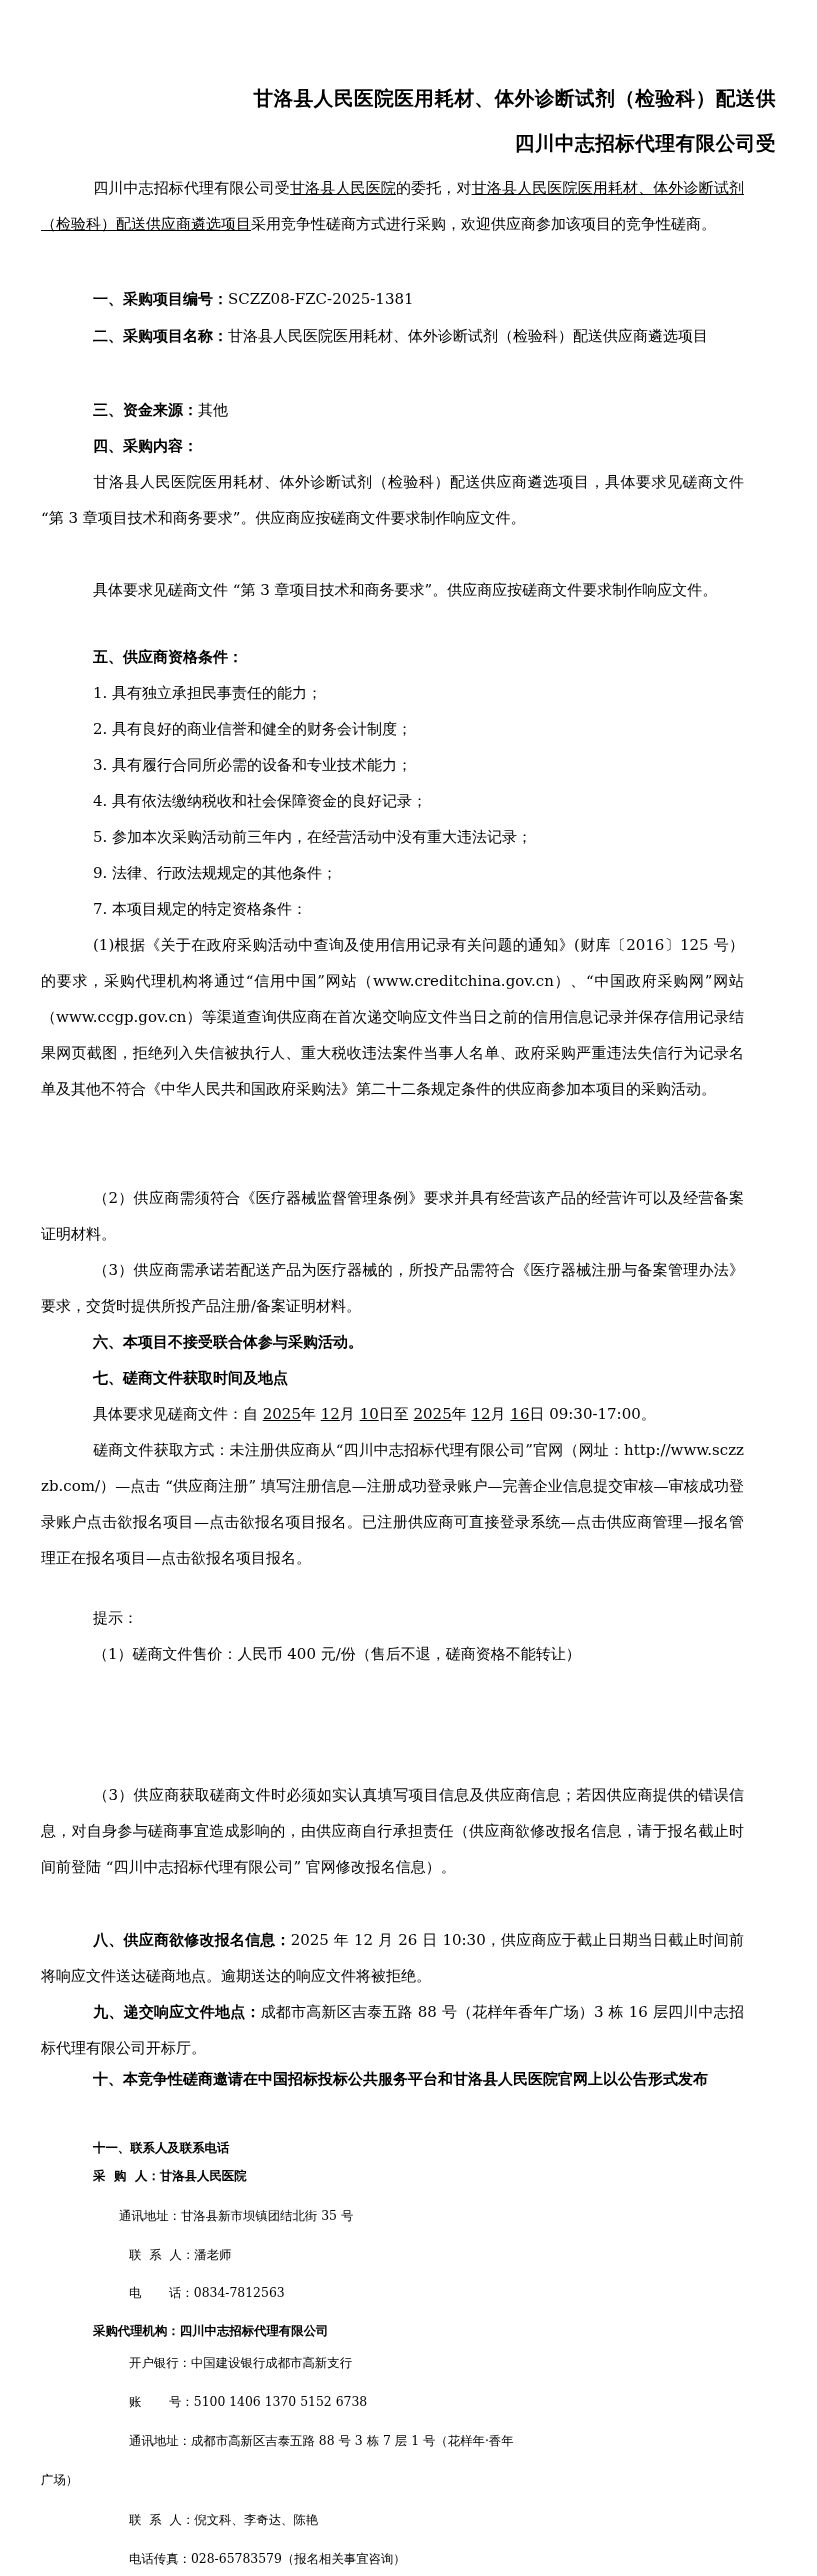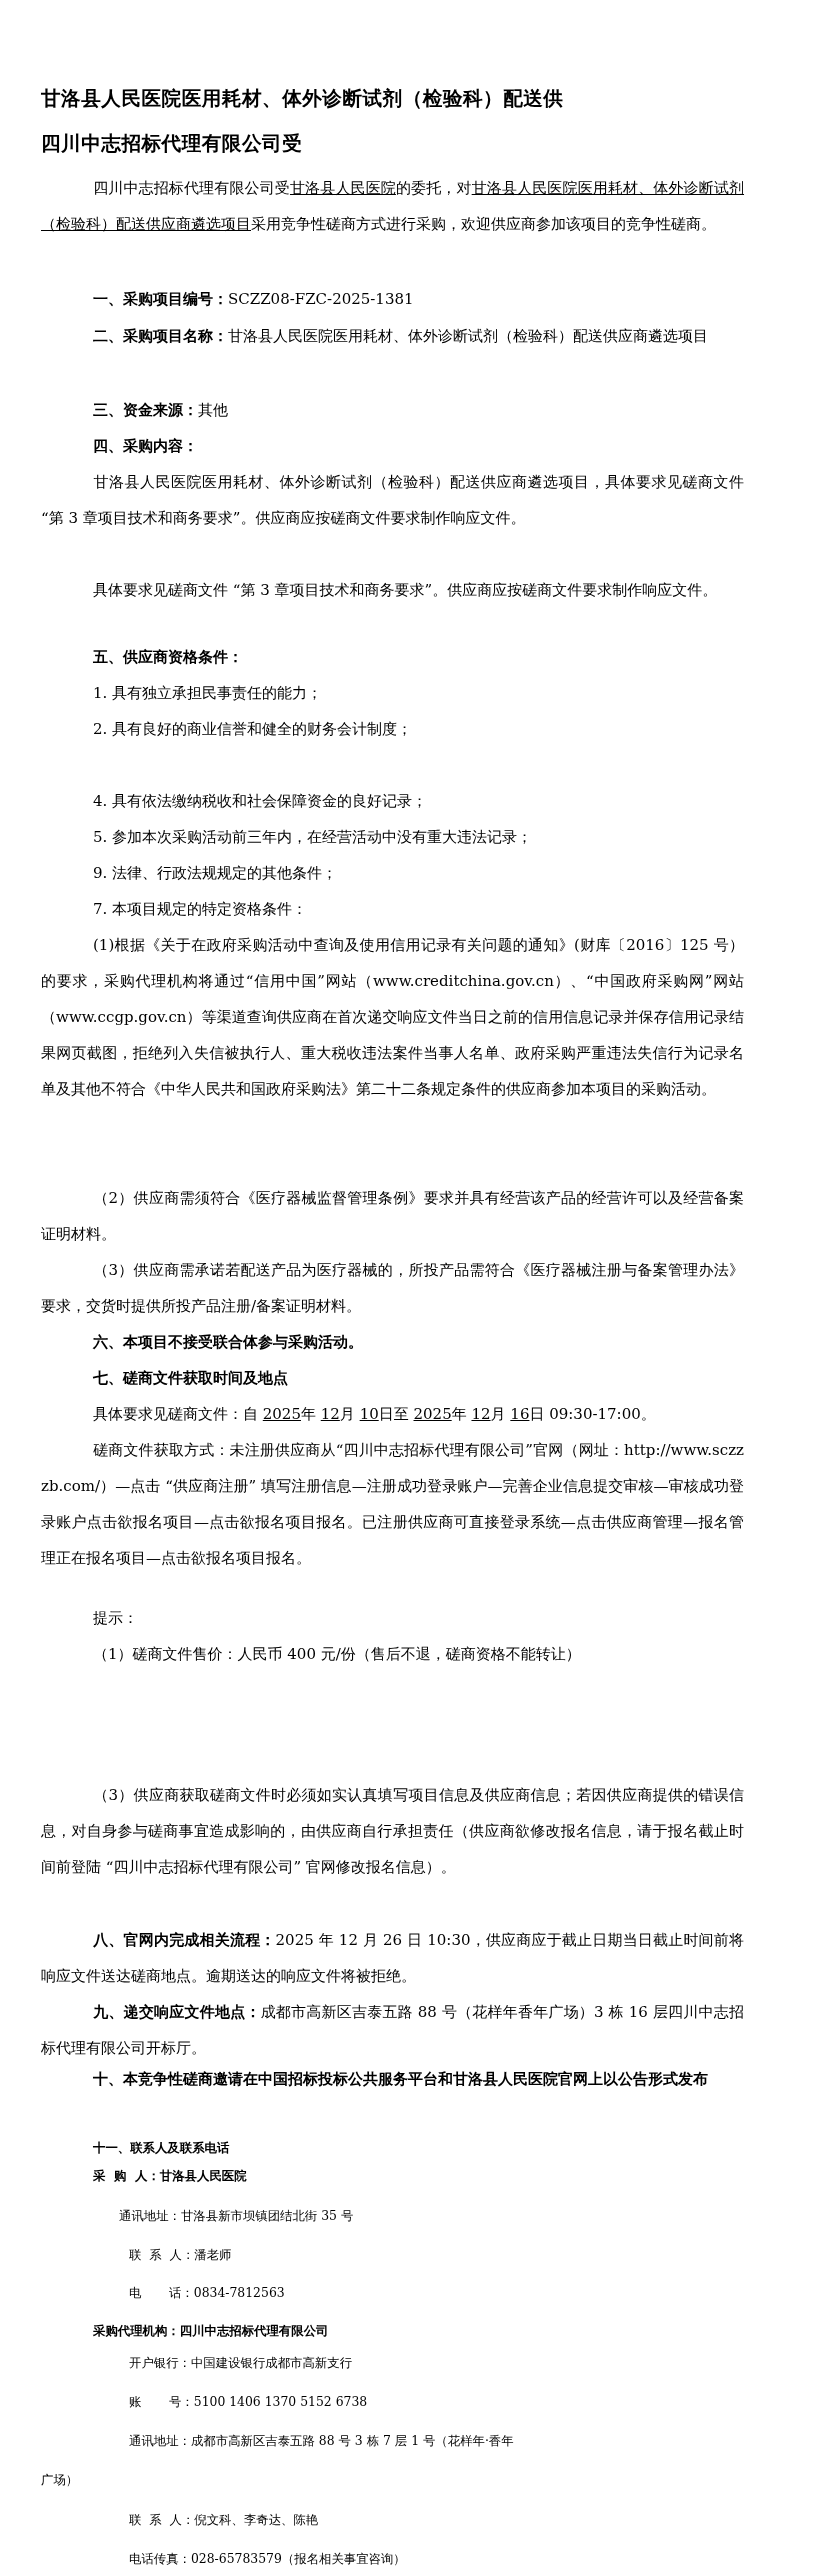--- a/index.html
+++ b/index.html
@@ -14,21 +14,21 @@
   .page {
     position: absolute;
     left: 0; top: 0;
     width: 818px;
     height: 2785px;
     background: #ffffff;
   }
   .title {
     position: absolute;
     left: 41px; width: 735px;
-    text-align: left;
+    text-align: right;
     font-size: 19.6px;
     line-height: 43px;
     font-weight: bold;
     letter-spacing: 0.5px;
   }
   .p {
     position: absolute;
     left: 41px;
     width: 703px;
     font-size: 15px;
@@ -57,39 +57,40 @@
 
   <div class="p" style="top:392px;"><span class="ind"></span><span class="b">三、资金来源：</span><span>其他</span></div>
 
   <div class="p b" style="top:428px;"><span class="ind"></span><span>四、采购内容：</span></div>
   <div class="p" style="top:464px;"><span class="ind"></span><span>甘洛县人民医院医用耗材、体外诊断试剂（检验科）配送供应商遴选项目，具体要求见磋商文件 “第 3 章项目技术和商务要求”。供应商应按磋商文件要求制作响应文件。</span></div>
   <div class="p" style="top:572px;"><span class="ind"></span><span>具体要求见磋商文件 “第 3 章项目技术和商务要求”。供应商应按磋商文件要求制作响应文件。</span></div>
 
   <div class="p b" style="top:639px;"><span class="ind"></span><span>五、供应商资格条件：</span></div>
   <div class="p" style="top:675px;"><span class="ind"></span><span>1. 具有独立承担民事责任的能力；</span></div>
   <div class="p" style="top:711px;"><span class="ind"></span><span>2. 具有良好的商业信誉和健全的财务会计制度；</span></div>
+  <div class="p" style="top:747px;"><span class="ind"></span><span>3. 具有履行合同所必需的设备和专业技术能力；</span></div>
   <div class="p" style="top:783px;"><span class="ind"></span><span>4. 具有依法缴纳税收和社会保障资金的良好记录；</span></div>
   <div class="p" style="top:819px;"><span class="ind"></span><span>5. 参加本次采购活动前三年内，在经营活动中没有重大违法记录；</span></div>
   <div class="p" style="top:855px;"><span class="ind"></span><span>9. 法律、行政法规规定的其他条件；</span></div>
   <div class="p" style="top:891px;"><span class="ind"></span><span>7. 本项目规定的特定资格条件：</span></div>
   <div class="p" style="top:927px;"><span class="ind"></span><span>(1)根据《关于在政府采购活动中查询及使用信用记录有关问题的通知》(财库〔2016〕125 号）的要求，采购代理机构将通过“信用中国”网站（www.creditchina.gov.cn）、“中国政府采购网”网站（www.ccgp.gov.cn）等渠道查询供应商在首次递交响应文件当日之前的信用信息记录并保存信用记录结果网页截图，拒绝列入失信被执行人、重大税收违法案件当事人名单、政府采购严重违法失信行为记录名单及其他不符合《中华人民共和国政府采购法》第二十二条规定条件的供应商参加本项目的采购活动。</span></div>
   <div class="p" style="top:1180px;"><span class="ind"></span><span>（2）供应商需须符合《医疗器械监督管理条例》要求并具有经营该产品的经营许可以及经营备案证明材料。</span></div>
   <div class="p" style="top:1252px;"><span class="ind"></span><span>（3）供应商需承诺若配送产品为医疗器械的，所投产品需符合《医疗器械注册与备案管理办法》要求，交货时提供所投产品注册/备案证明材料。</span></div>
 
   <div class="p b" style="top:1324px;"><span class="ind"></span><span>六、本项目不接受联合体参与采购活动。</span></div>
 
   <div class="p b" style="top:1360px;"><span class="ind"></span><span>七、磋商文件获取时间及地点</span></div>
   <div class="p" style="top:1396px;"><span class="ind"></span><span>具体要求见磋商文件：自 </span><span class="u">2025</span>年 <span class="u">12</span>月 <span class="u">10</span>日至 <span class="u">2025</span>年 <span class="u">12</span>月 <span class="u">16</span>日 <span>09:30-17:00。</span></div>
   <div class="p" style="top:1432px;"><span class="ind"></span><span>磋商文件获取方式：未注册供应商从“四川中志招标代理有限公司”官网（网址：http://www.sczzzb.com/）—点击 “供应商注册” 填写注册信息—注册成功登录账户—完善企业信息提交审核—审核成功登录账户点击欲报名项目—点击欲报名项目报名。已注册供应商可直接登录系统—点击供应商管理—报名管理正在报名项目—点击欲报名项目报名。</span></div>
 
   <div class="p" style="top:1600px;"><span class="ind"></span><span>提示：</span></div>
   <div class="p" style="top:1636px;"><span class="ind"></span><span>（1）磋商文件售价：人民币 400 元/份（售后不退，磋商资格不能转让）</span></div>
   <div class="p" style="top:1777px;"><span class="ind"></span><span>（3）供应商获取磋商文件时必须如实认真填写项目信息及供应商信息；若因供应商提供的错误信息，对自身参与磋商事宜造成影响的，由供应商自行承担责任（供应商欲修改报名信息，请于报名截止时间前登陆 “四川中志招标代理有限公司” 官网修改报名信息）。</span></div>
 
-  <div class="p" style="top:1922px;"><span class="ind"></span><span class="b">八、官网内完成相关流程：</span><span>2025 年 12 月 26 日 10:30，供应商应于截止日期当日截止时间前将响应文件送达磋商地点。逾期送达的响应文件将被拒绝。</span></div>
+  <div class="p" style="top:1922px;"><span class="ind"></span><span class="b">八、供应商欲修改报名信息：</span><span>2025 年 12 月 26 日 10:30，供应商应于截止日期当日截止时间前将响应文件送达磋商地点。逾期送达的响应文件将被拒绝。</span></div>
 
   <div class="p" style="top:1994px;"><span class="ind"></span><span class="b">九、递交响应文件地点：</span><span>成都市高新区吉泰五路 88 号（花样年香年广场）3 栋 16 层四川中志招标代理有限公司开标厅。</span></div>
 
   <div class="p b" style="top:2061px;"><span class="ind"></span><span>十、本竞争性磋商邀请在中国招标投标公共服务平台和甘洛县人民医院官网上以公告形式发布</span></div>
 
   <div class="l b" style="left:93px; top:2138px;">十一、联系人及联系电话</div>
   <div class="l b" style="left:93px; top:2166px; white-space:pre;"><span>采  购  人：</span><span>甘洛县人民医院</span></div>
   <div class="l" style="left:119px; top:2206px;"><span>通讯地址：</span><span>甘洛县新市坝镇团结北街 35 号</span></div>
   <div class="l" style="left:129px; top:2245px; white-space:pre;"><span>联  系  人：</span><span>潘老师</span></div>
   <div class="l" style="left:129px; top:2283px; white-space:pre;"><span>电       话：</span><span>0834-7812563</span></div>

